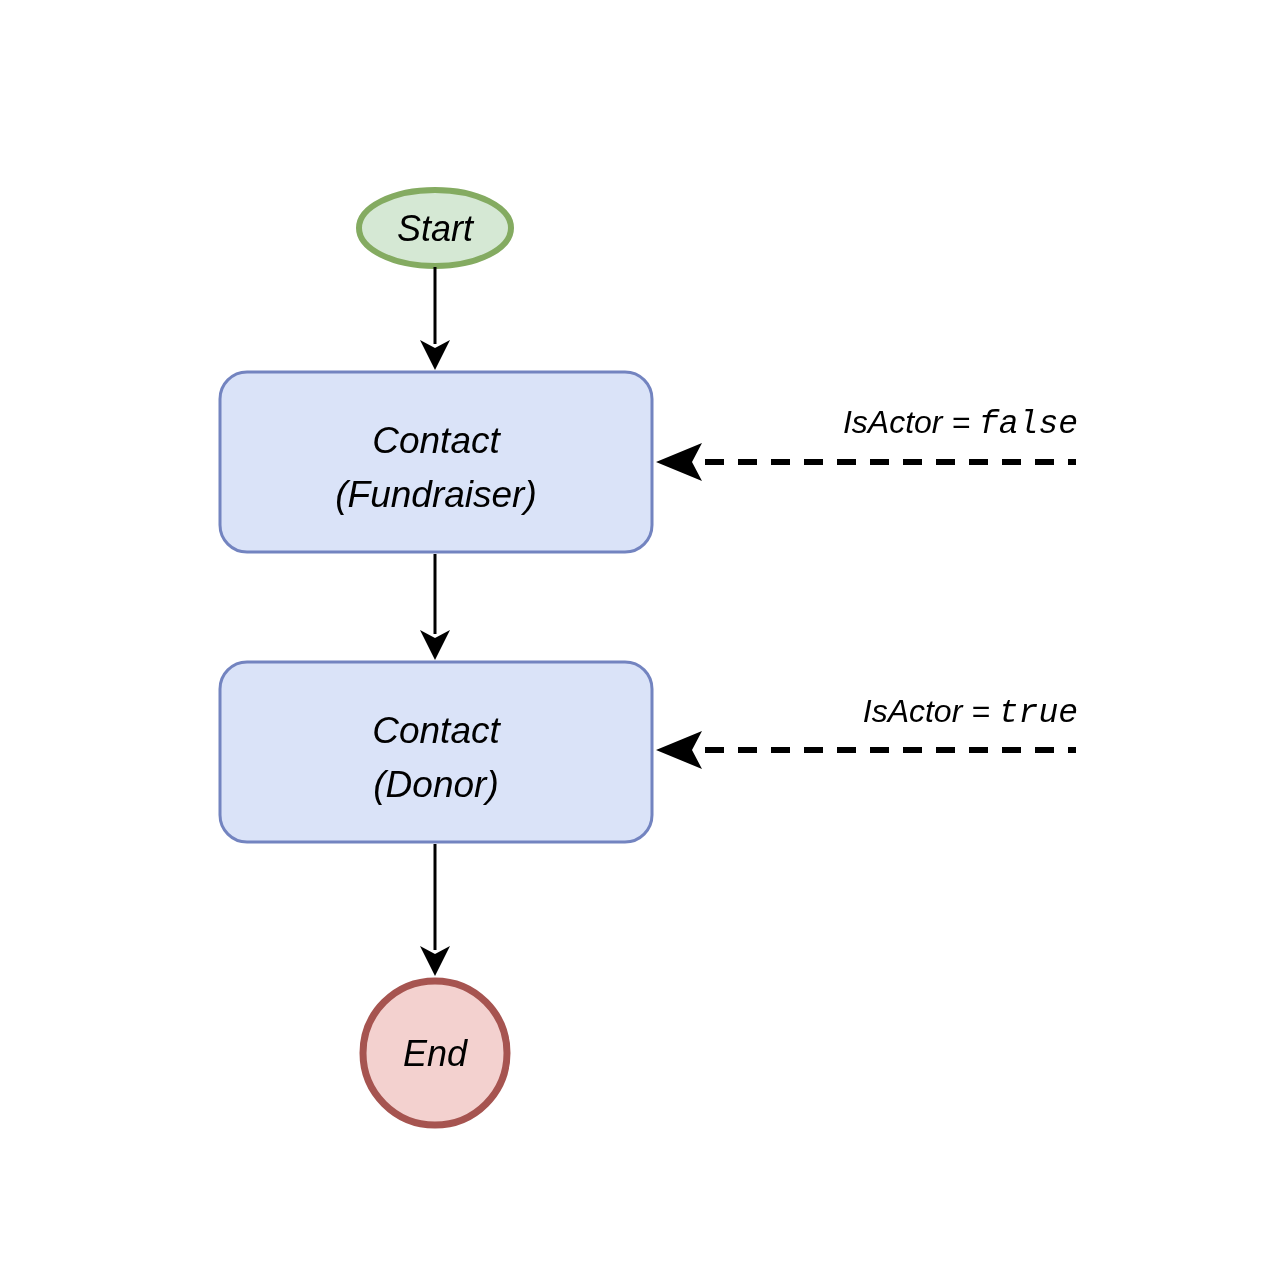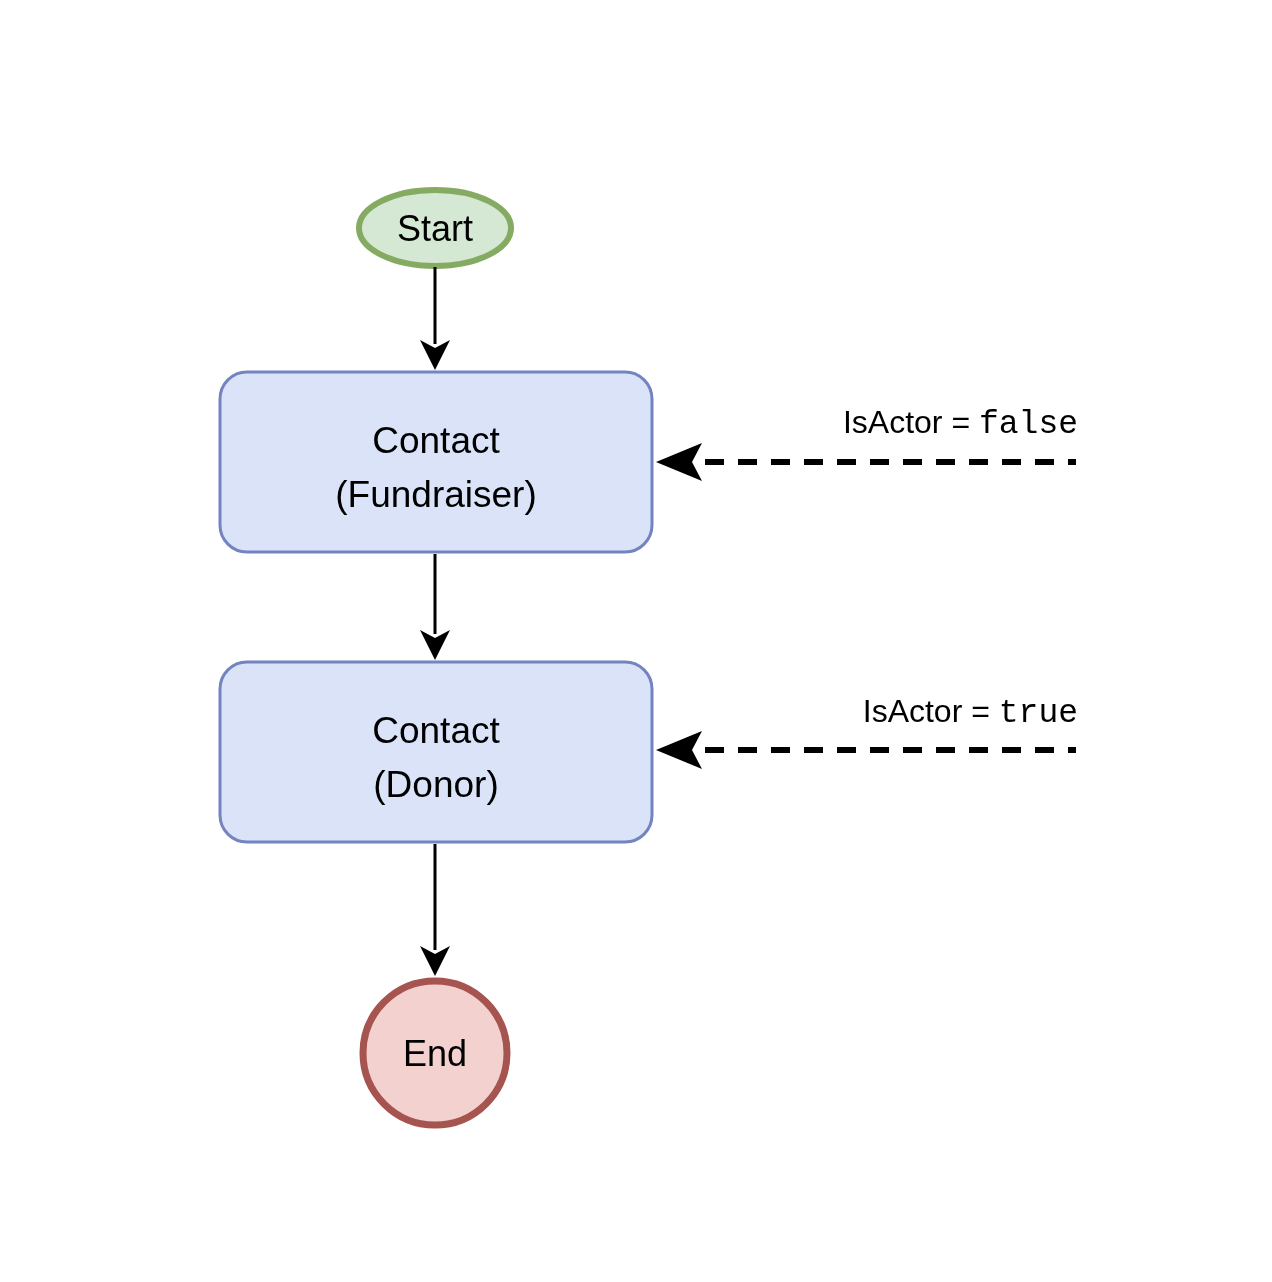--- a/index.html
+++ b/index.html
@@ -8,20 +8,21 @@
     background: #ffffff;
     width: 1272px;
     height: 1282px;
     font-family: "Liberation Sans", sans-serif;
   }
   .canvas-wrap {
     position: relative;
     width: 1272px;
     height: 1282px;
     overflow: hidden;
+    font-style: italic;
   }
   svg text {
     font-family: "Liberation Sans", sans-serif;
     fill: #000000;
   }
   svg text .code {
     font-family: "Liberation Mono", "DejaVu Sans Mono", monospace;
   }
   .node-label { font-size: 37px; }
   .terminal-label { font-size: 36px; }

